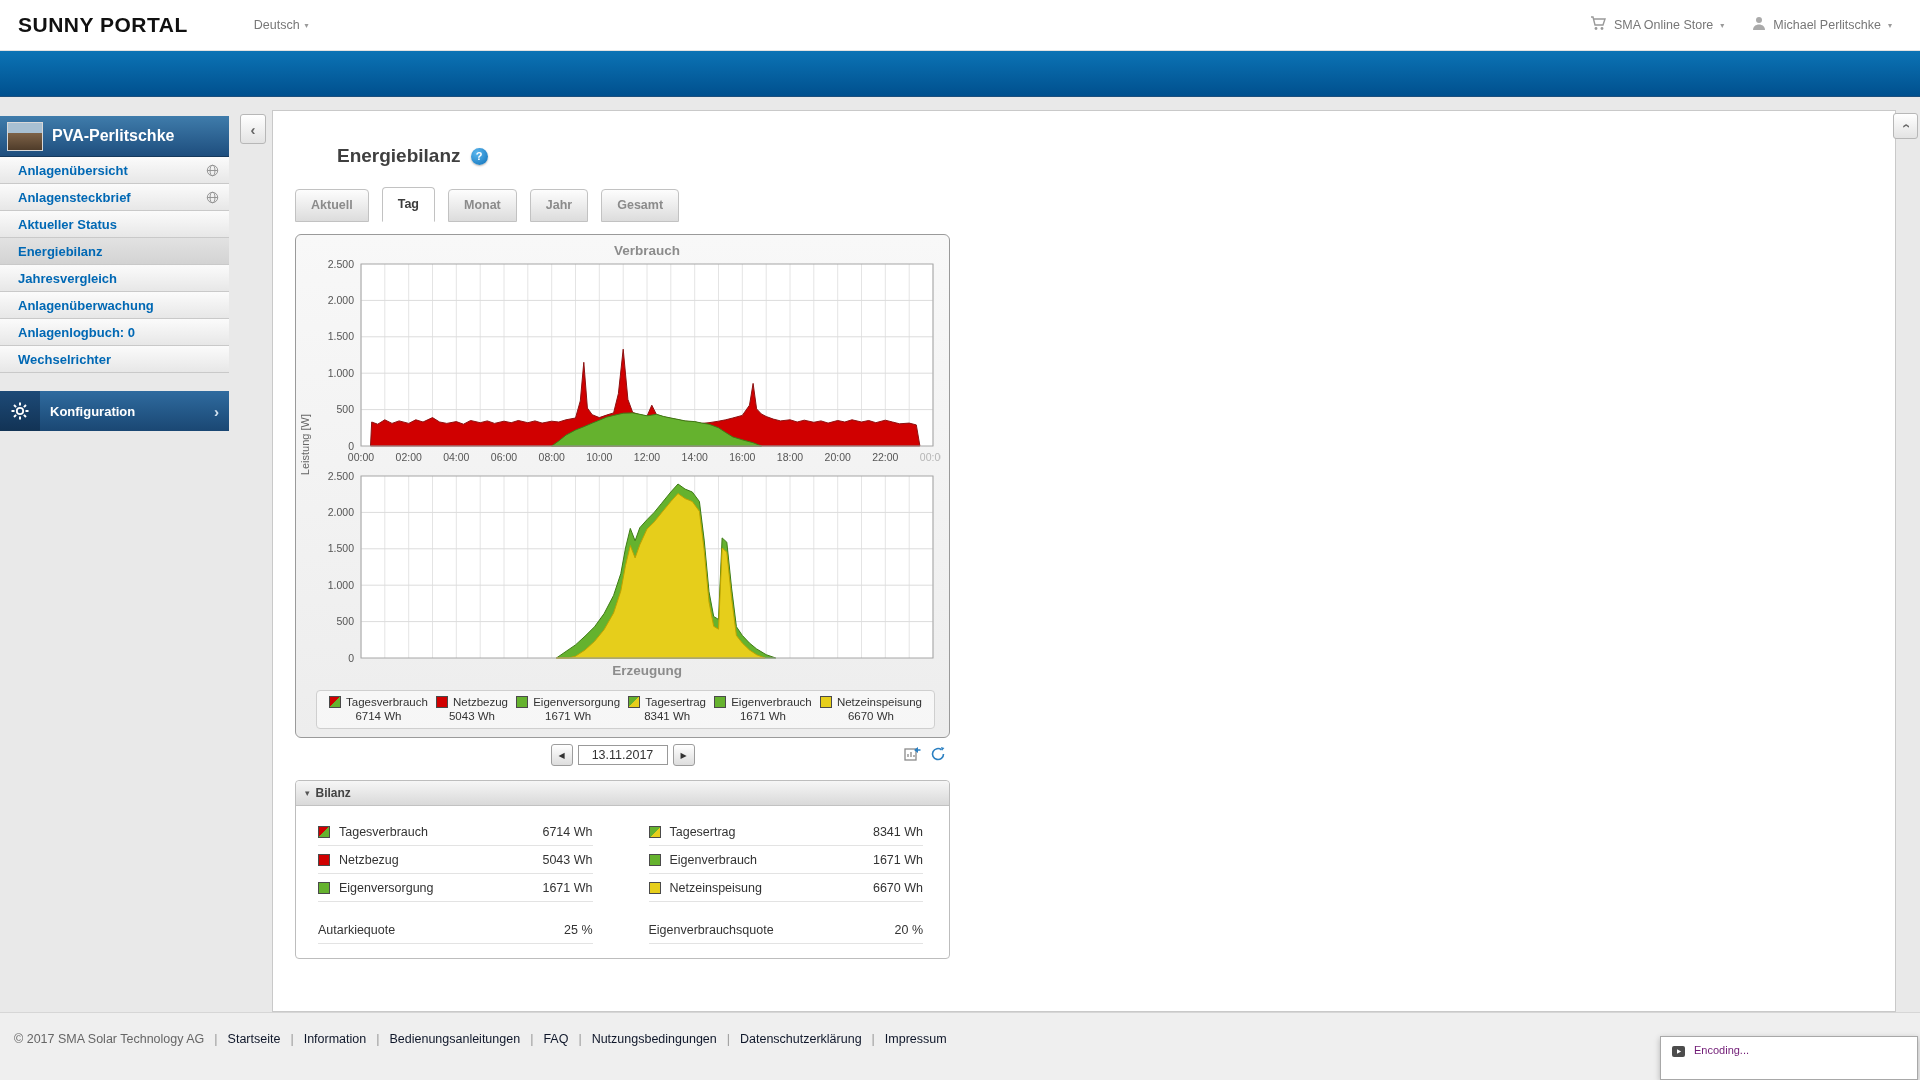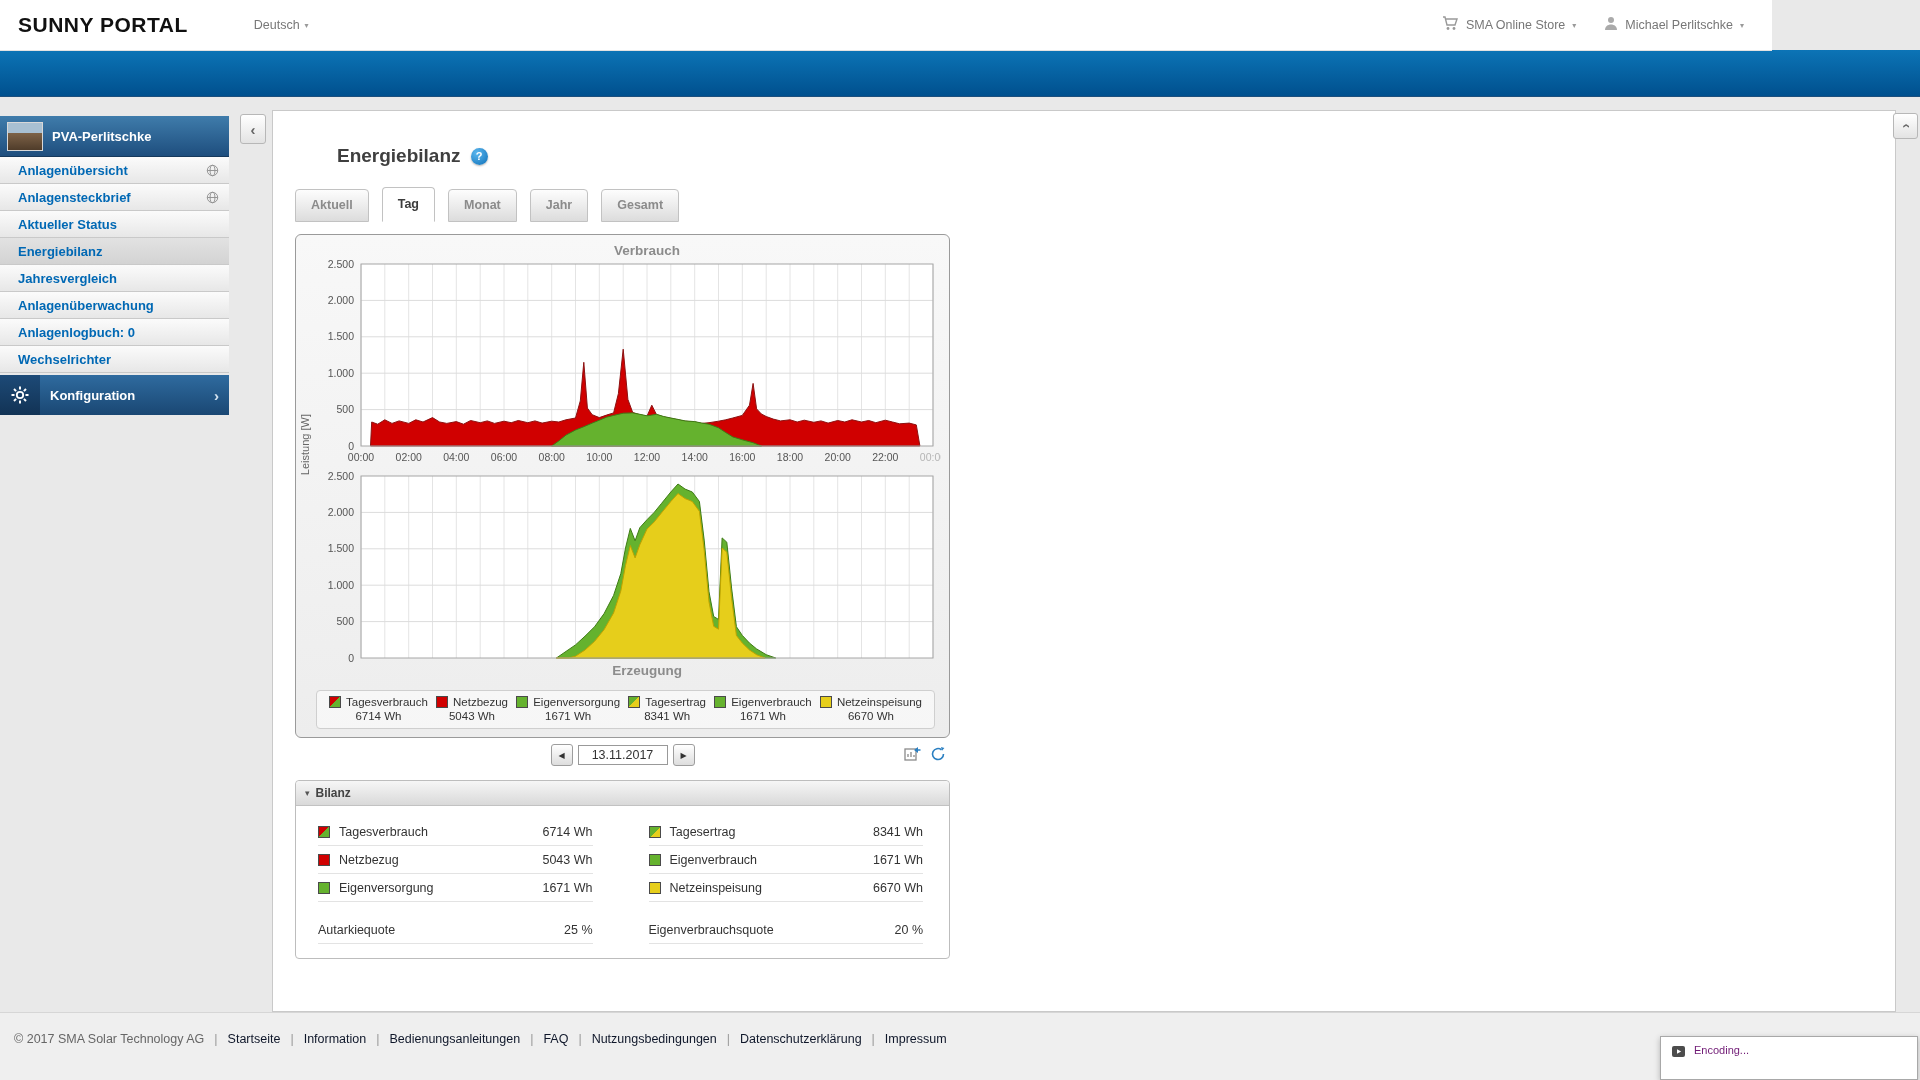--- a/index.html
+++ b/index.html
@@ -1,44 +1,44 @@
 <!DOCTYPE html>
 <html><head>
 <meta charset="utf-8">
 <style>
   html,body{margin:0;padding:0;}
   body{width:1920px;height:1080px;position:relative;background:#e9e9e9;
        font-family:"Liberation Sans",sans-serif;overflow:hidden;color:#333;}
 
   
-  .header{position:absolute;left:0;top:0;width:1772px;height:50px;background:#fff;
+  .header{position:absolute;left:0;top:0;width:1920px;height:50px;background:#fff;
           border-bottom:1px solid #e2e2e2;display:flex;align-items:center;z-index:5;}
   .logo{font-size:21px;font-weight:bold;letter-spacing:.5px;color:#101010;margin-left:18px;}
   .lang{margin-left:66px;font-size:12.5px;color:#777;display:flex;align-items:center;gap:5px;cursor:pointer;}
   .hdr-right{margin-left:auto;display:flex;align-items:center;gap:28px;margin-right:28px;}
   .hdr-item{display:flex;align-items:center;gap:7px;font-size:12.5px;color:#777;cursor:pointer;}
   .chev{font-size:8px;color:#9a9a9a;}
 
   .bluebar{position:absolute;left:0;top:50px;width:1920px;height:46px;
            background:linear-gradient(to bottom,#0c74b6,#00508e);border-bottom:1px solid #1c4f7d;}
 
   
   .sidebar{position:absolute;left:0;top:116px;width:229px;}
   .plant-row{height:40px;background:linear-gradient(to bottom,#3f7cab,#1e4e7e);display:flex;
              align-items:center;gap:9px;padding-left:7px;border-bottom:1px solid #16395c;cursor:pointer;}
   .plant-thumb{width:34px;height:27px;border:1px solid #d8d8d8;flex:0 0 auto;
                background:linear-gradient(to bottom,#a8c0d2 38%,#7d6247 38%,#4f3c2a);}
-  .plant-name{color:#fff;font-weight:bold;font-size:13px;}
+  .plant-name{color:#fff;font-weight:bold;font-size:16px;}
   .side-item{height:26px;background:linear-gradient(to bottom,#fbfbfb,#e7e7e7);
              border-bottom:1px solid #c9c9c9;display:flex;align-items:center;
              padding:0 10px 0 18px;cursor:pointer;gap:24px;}
   .side-item.active{background:linear-gradient(to bottom,#e2e2e2,#d3d3d3);}
   .side-label{color:#0068b4;font-size:13px;font-weight:bold;}
   .globe{margin-left:auto;display:flex;align-items:center;}
-  .config-row{margin-top:2px;height:40px;background:linear-gradient(to bottom,#2f6b9f,#1a4773);
+  .config-row{margin-top:18px;height:40px;background:linear-gradient(to bottom,#2f6b9f,#1a4773);
               display:flex;align-items:center;cursor:pointer;}
   .config-gear{width:40px;height:40px;background:linear-gradient(to bottom,#1d4a77,#123355);
                display:flex;align-items:center;justify-content:center;flex:0 0 auto;}
   .config-label{color:#fff;font-weight:bold;font-size:13px;margin-left:10px;}
   .config-chev{margin-left:auto;margin-right:10px;color:#d4e3f0;font-size:15px;font-weight:bold;}
 
   
   .collapse-left{position:absolute;left:240px;top:114px;width:24px;height:28px;
                  background:linear-gradient(#fff,#e3e3e3);border:1px solid #b7b7b7;border-radius:3px;
                  display:flex;align-items:center;justify-content:center;color:#666;font-size:15px;

